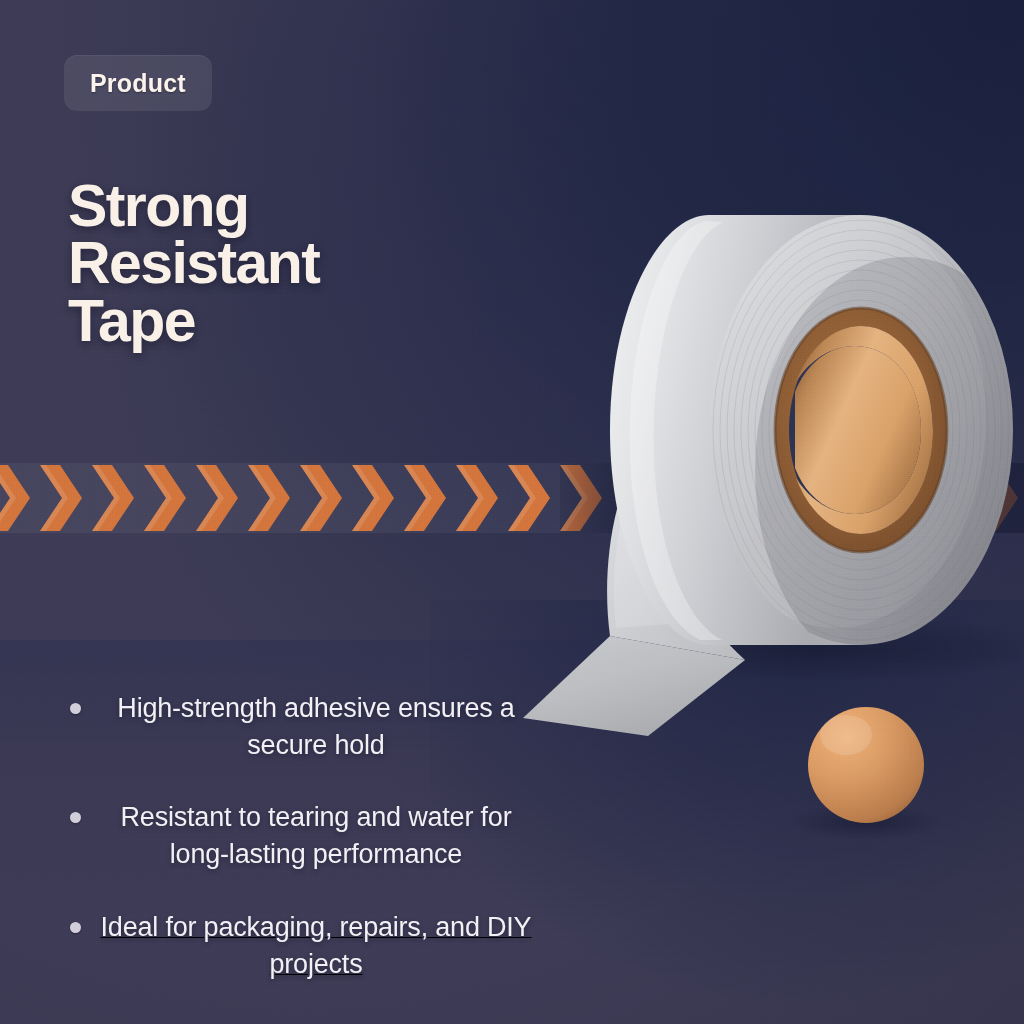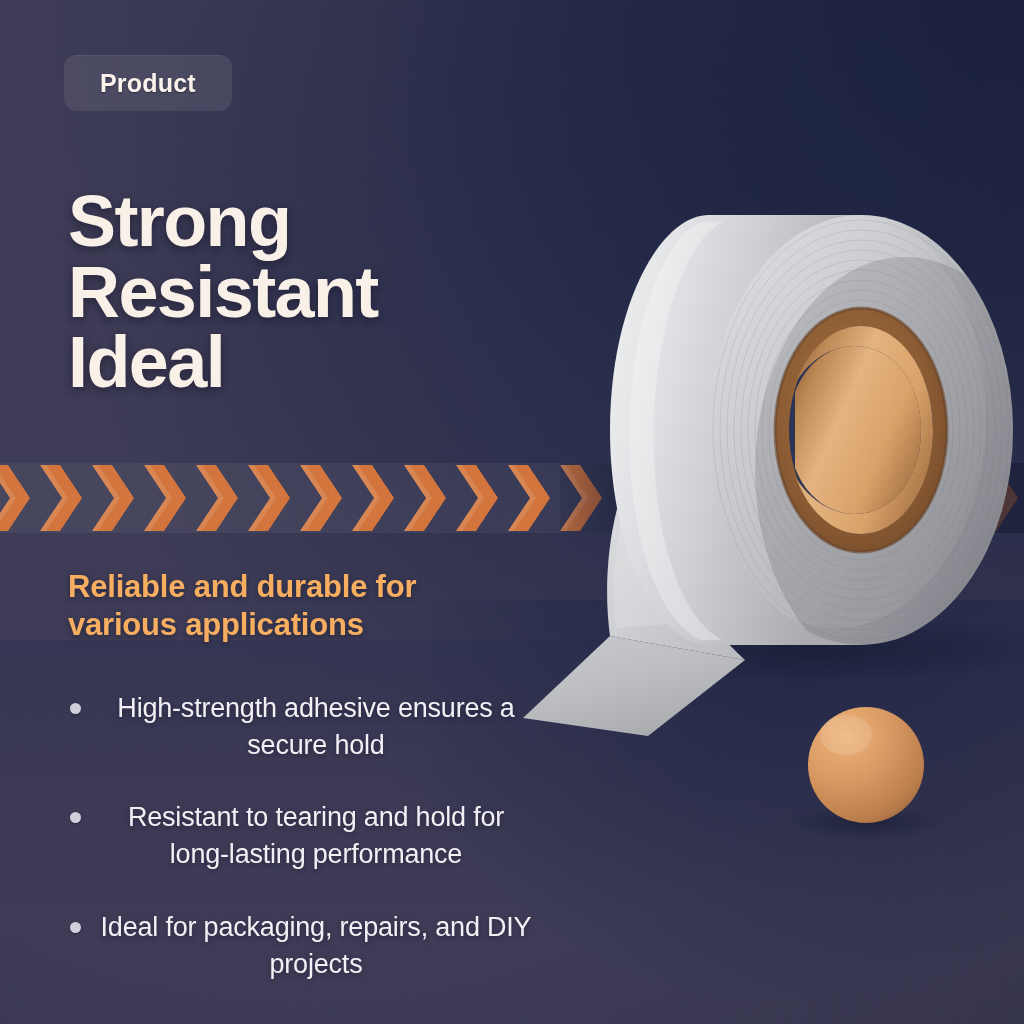--- a/index.html
+++ b/index.html
@@ -22,51 +22,51 @@
   .bg-floor-right{position:absolute;left:430px;right:0;top:600px;height:424px;
     background:radial-gradient(90% 110% at 62% 10%, rgba(32,38,68,.82) 0%, rgba(34,40,70,.46) 42%, rgba(40,44,74,0) 78%);}
   .bg-vig{position:absolute;inset:0;
     background:radial-gradient(115% 105% at 30% 42%, rgba(0,0,0,0) 52%, rgba(12,12,26,.22) 100%);}
   .bg-grain{position:absolute;inset:0;opacity:.055;mix-blend-mode:overlay;
     background-image:
       repeating-linear-gradient(0deg, rgba(255,255,255,.5) 0 1px, rgba(0,0,0,0) 1px 2px),
       repeating-linear-gradient(90deg, rgba(255,255,255,.35) 0 1px, rgba(0,0,0,0) 1px 3px);}
 
   
-  .badge{position:absolute;left:64px;top:55px;height:56px;padding:0 36px;
+  .badge{position:absolute;left:64px;top:55px;height:56px;padding:0 26px;
     display:flex;align-items:center;border-radius:13px;
     background:rgba(255,255,255,.085);
     box-shadow:inset 0 1px 0 rgba(255,255,255,.06);
     color:#fbf3ec;font-size:25px;font-weight:bold;letter-spacing:.2px;
     text-shadow:0 1px 2px rgba(0,0,0,.35);}
 
   
   .headline{position:absolute;left:68px;top:138px;width:520px;
-    color:#f9f0e7;font-size:72px;line-height:.98;font-weight:bold;
+    color:#f9f0e7;font-size:59px;line-height:.98;font-weight:bold;
     letter-spacing:-1.6px;text-shadow:0 3px 9px rgba(12,12,28,.45);}
   .headline span{display:block;}
 
   
   .band{position:absolute;left:0;top:463px;width:1024px;height:70px;overflow:hidden;
     background:rgba(255,255,255,.052);}
   .band-inner{position:absolute;inset:0;}
   .chev{position:absolute;top:0;width:52px;height:70px;}
   .chev svg{display:block;}
   .band-shadow{position:absolute;left:560px;top:0;width:464px;height:70px;
     background:linear-gradient(90deg, rgba(22,26,52,.18) 0%, rgba(22,26,52,.62) 16%, rgba(22,26,52,.70) 100%);}
 
   
   .subtitle{position:absolute;left:68px;top:568px;width:420px;
     color:#f7ae61;font-size:31px;line-height:1.24;font-weight:bold;letter-spacing:-.2px;
     text-shadow:0 2px 5px rgba(12,12,28,.38);}
 
   
   .bullets{position:absolute;left:66px;top:690px;width:470px;}
   .bullet{position:relative;padding-left:30px;margin-bottom:36px;text-align:center;}
-  .bullet:last-child{margin-bottom:12px;}
+  .bullet:last-child{margin-bottom:12px;text-decoration:underline;}
   .dot{position:absolute;left:4px;top:13px;width:11px;height:11px;border-radius:50%;
     background:#d2cfdb;box-shadow:0 1px 2px rgba(0,0,0,.3);}
   .btext{color:#f2f0f5;font-size:27px;line-height:1.36;letter-spacing:-.2px;
     text-shadow:0 2px 5px rgba(12,12,28,.35);}
 
   
   .art{position:absolute;left:0;top:0;width:1024px;height:1024px;pointer-events:none;}
 </style>
 </head>
 <body>
@@ -320,36 +320,32 @@
   <div class="bg-vig"></div>
   <div class="bg-grain"></div>
 
   <div class="badge">
     <span>Product</span>
   </div>
 
   <h1 class="headline">
     <span>Strong</span>
     <span>Resistant</span>
-    <span>Ideal</span>
+    <span>Tape</span>
   </h1>
 
-  <div class="subtitle">
-    <div>Reliable and durable for</div>
-    <div>various applications</div>
-  </div>
 
   <ul class="bullets" style="list-style:none;margin:0;padding:0;">
     <li class="bullet">
       <span class="dot"></span>
       <span class="btext">High-strength adhesive ensures a secure hold</span>
     </li>
     <li class="bullet">
       <span class="dot"></span>
-      <span class="btext">Resistant to tearing and hold for long-lasting performance</span>
+      <span class="btext">Resistant to tearing and water for long-lasting performance</span>
     </li>
     <li class="bullet">
       <span class="dot"></span>
       <span class="btext">Ideal for packaging, repairs, and DIY projects</span>
     </li>
   </ul>
 
 </div>
 
 </body></html>

